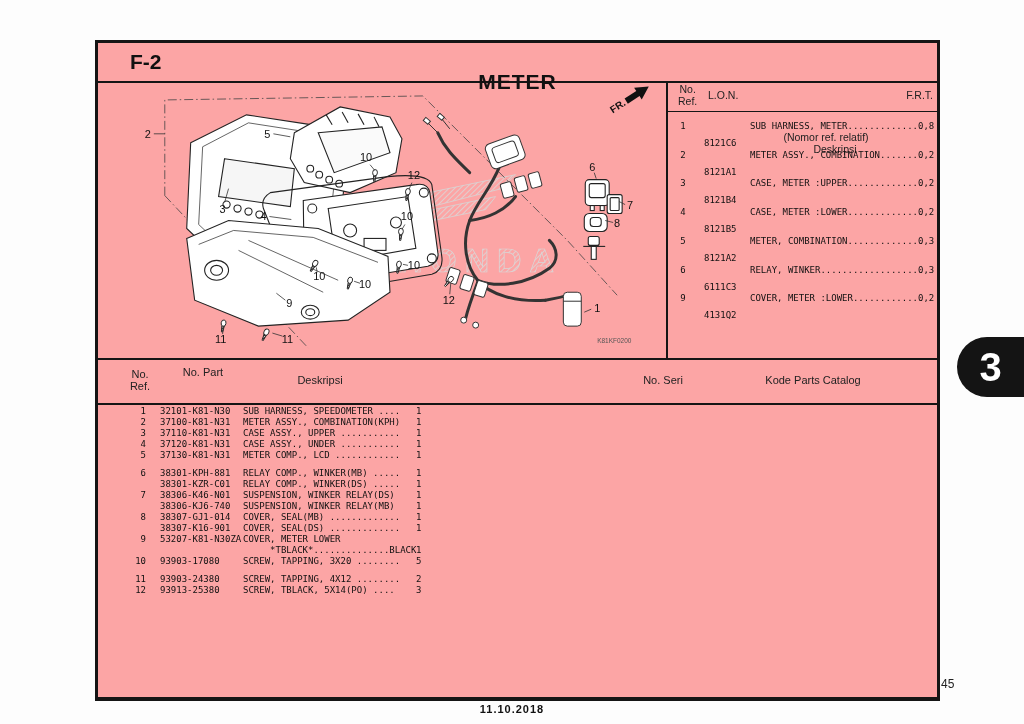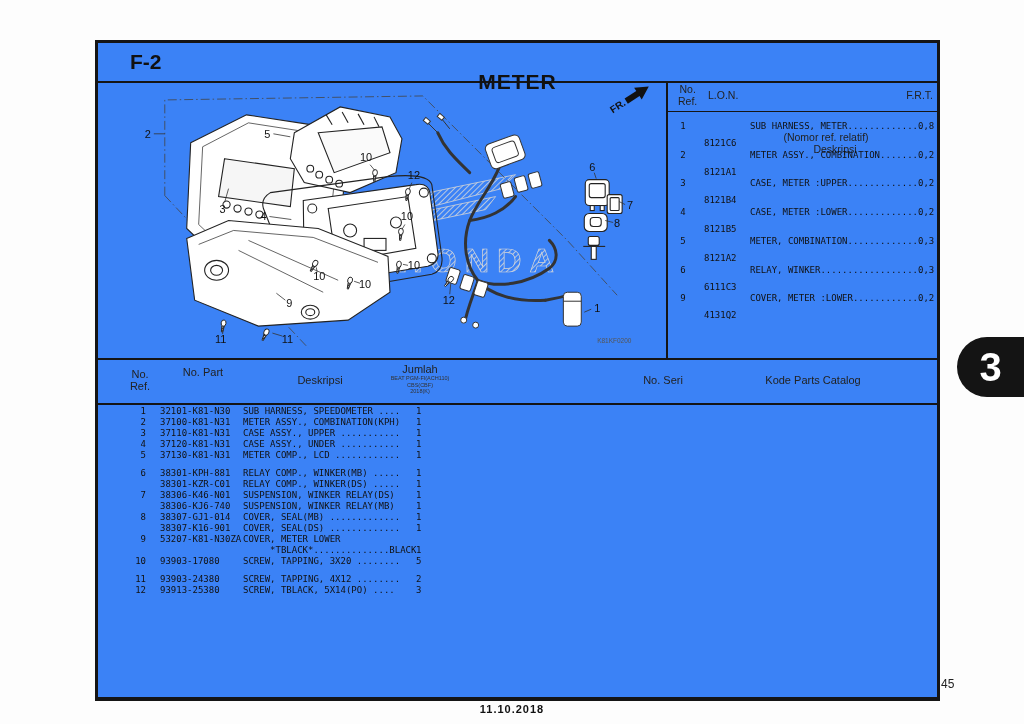--- a/index.html
+++ b/index.html
@@ -1,19 +1,19 @@
 <!DOCTYPE html>
 <html><head>
 <meta charset="utf-8">
 <style>
   html,body{margin:0;padding:0;background:#fff;}
   .page{position:relative;width:1024px;height:724px;background:#fdfdfd;
         font-family:"Liberation Sans",sans-serif;color:#111;overflow:hidden;}
   .frame{position:absolute;left:95px;top:40px;width:839px;height:654px;
-         border:3px solid #151515;border-bottom-width:4px;background:#3b82f6;}
+         border:3px solid #151515;border-bottom-width:4px;background:#fca5a5;}
   
   .title-row{position:absolute;left:0;top:0;width:100%;height:38px;
              border-bottom:2px solid #151515;}
   .sec-code{position:absolute;left:32px;top:7px;font-size:21px;font-weight:bold;}
   .page-title{position:absolute;left:0;top:7px;width:100%;text-align:center;
               font-size:21px;font-weight:bold;letter-spacing:1px;margin-top:20px;}
   
   .diagram{position:absolute;left:0;top:38px;width:568px;height:277px;}
   
   .ref-table{position:absolute;left:568px;top:38px;width:271px;height:277px;
@@ -317,26 +317,20 @@
       </div>
     </div>
 
     <div class="pt-head">
       <div class="ph ph-noref">
         <div>No.</div>
         <div>Ref.</div>
       </div>
       <div class="ph ph-nopart">No. Part</div>
       <div class="ph ph-desk">Deskripsi</div>
-      <div class="ph ph-jumlah">
-        <div>Jumlah</div>
-        <div class="sub">BEAT PGM-FI(ACH110)</div>
-        <div class="sub">CBS(CBF)</div>
-        <div class="sub">2018(K)</div>
-      </div>
       <div class="ph ph-seri">No. Seri</div>
       <div class="ph ph-kode">Kode Parts Catalog</div>
     </div>
 
     <div class="pt-rows">
       <div class="pt-group">
         <div class="pt-row">
             <span class="c-ref">1</span>
             <span class="c-part">32101-K81-N30</span>
             <span class="c-desc">SUB HARNESS, SPEEDOMETER ....</span>

